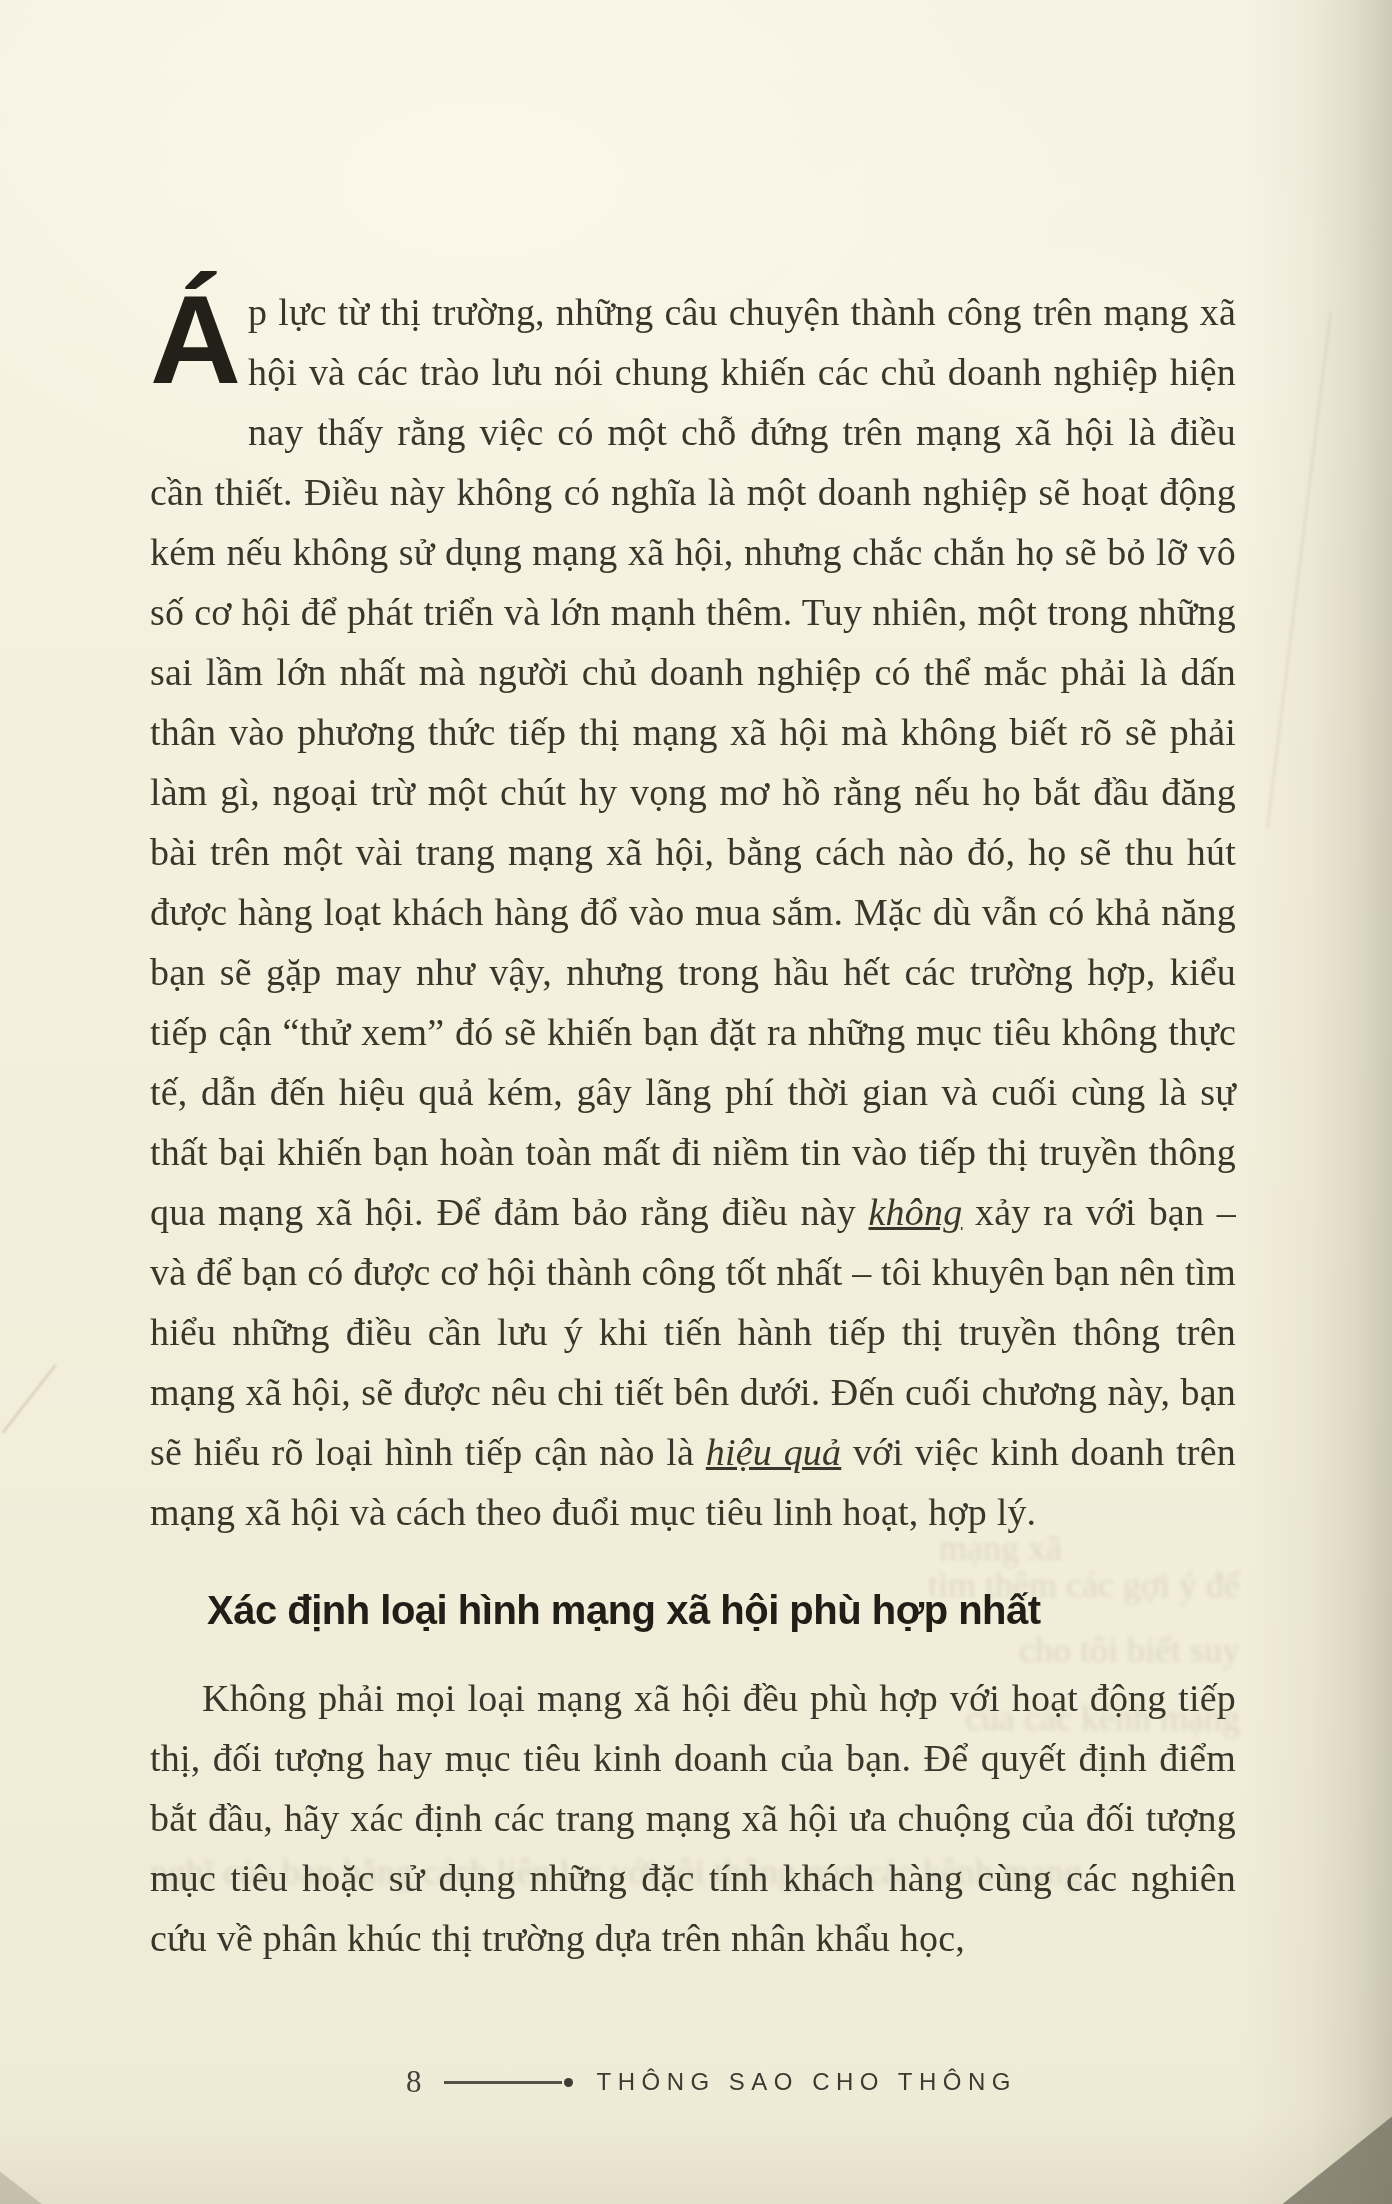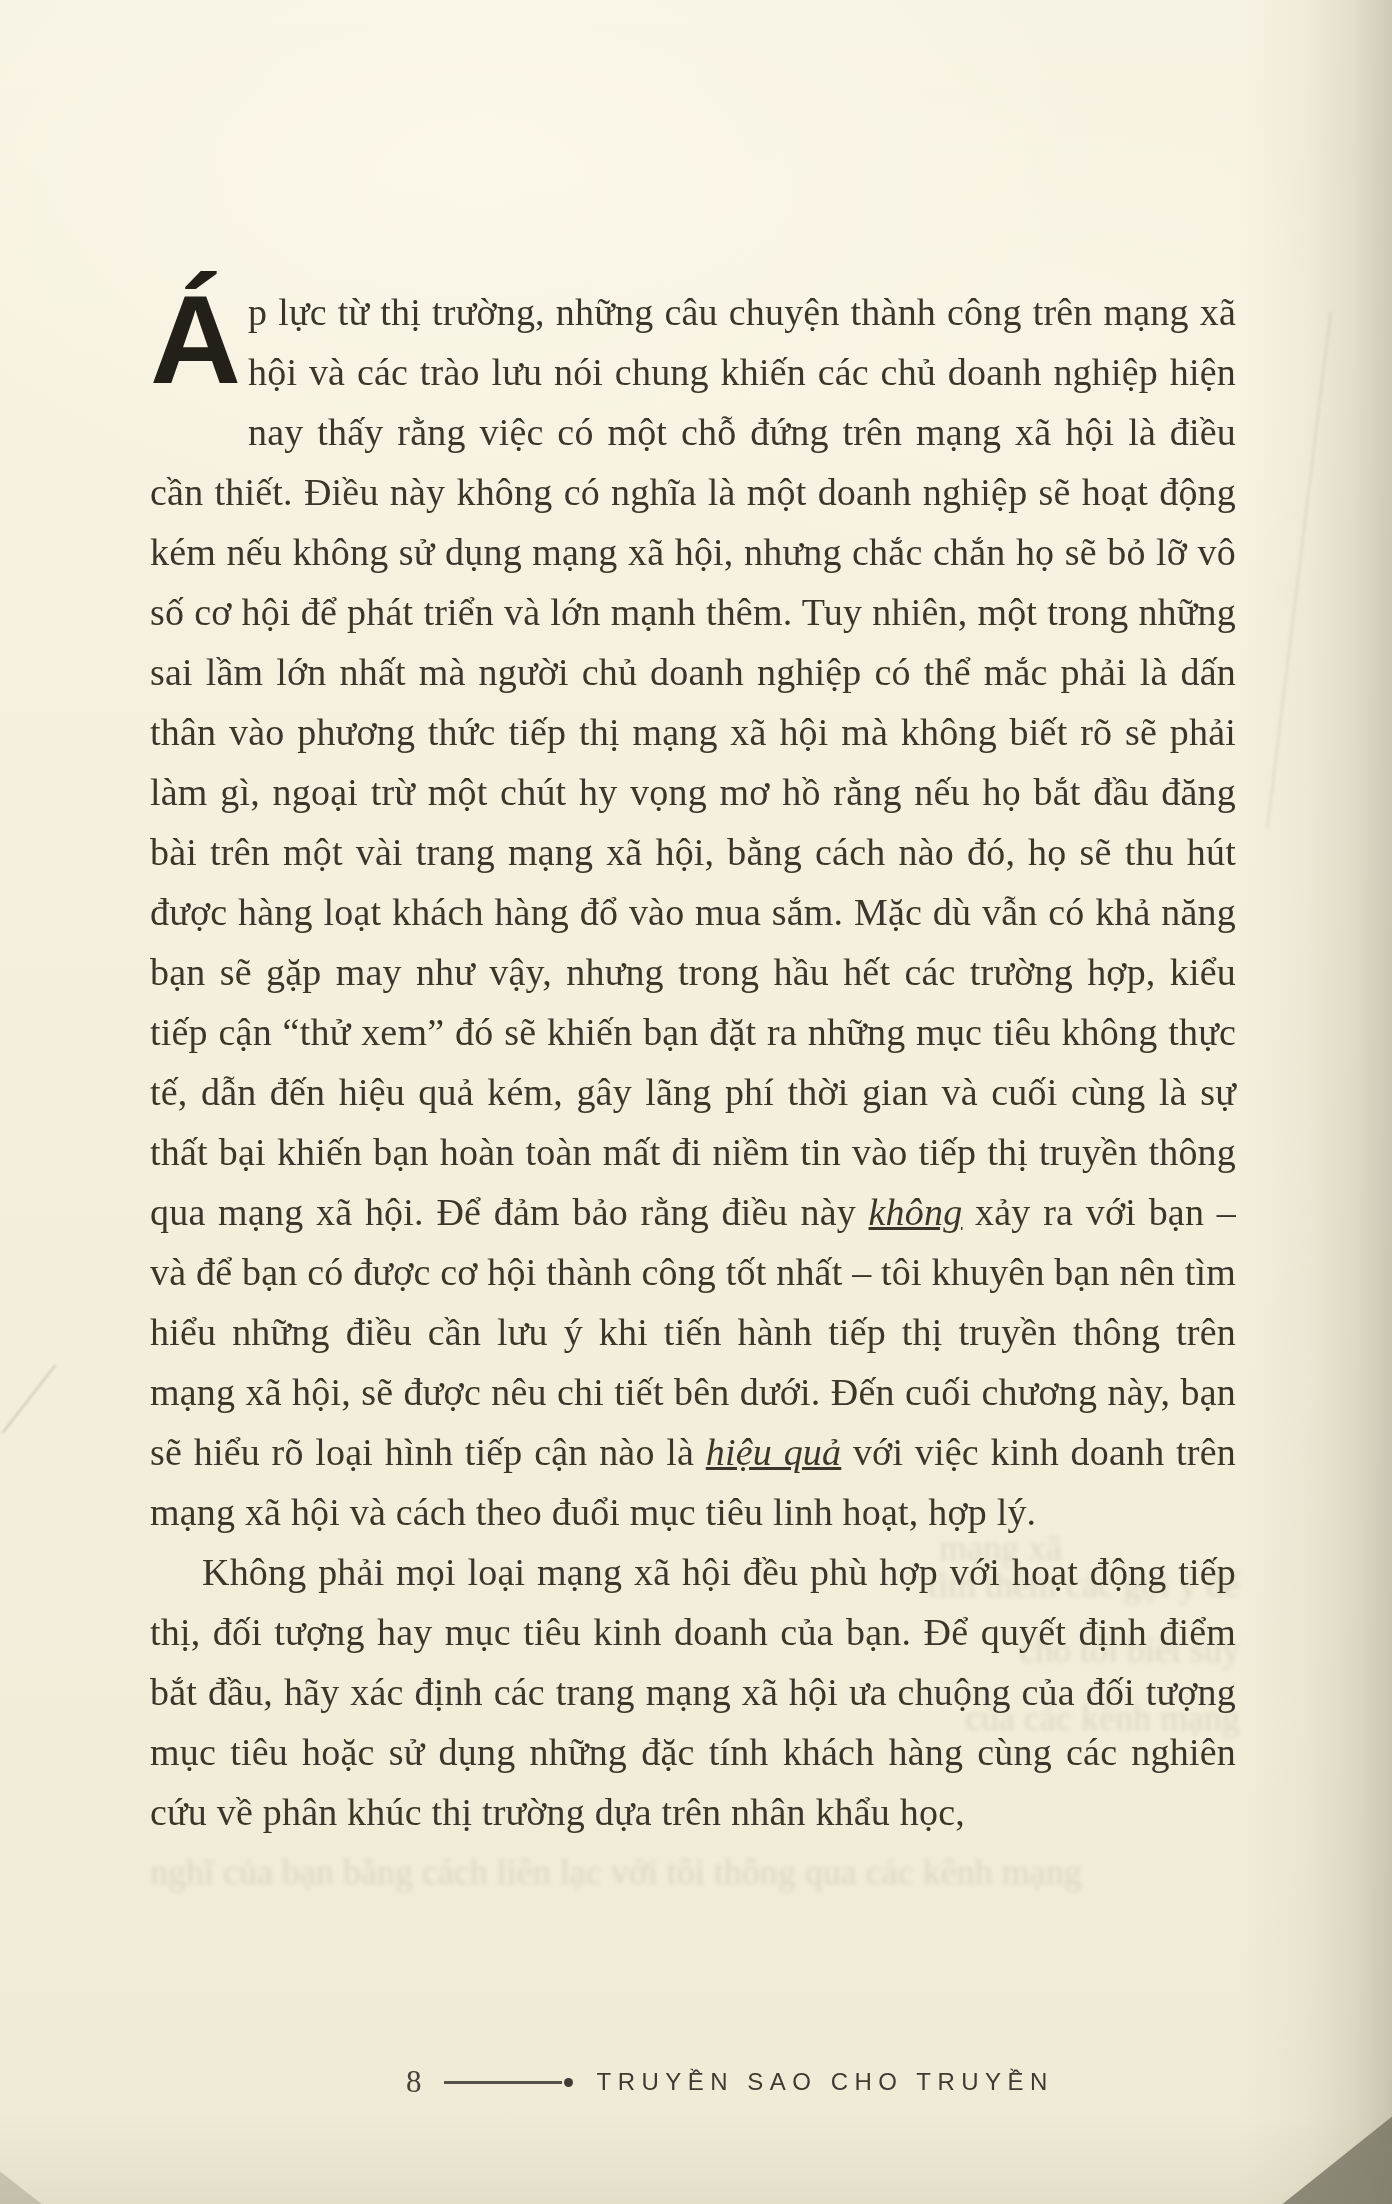--- a/index.html
+++ b/index.html
@@ -169,25 +169,26 @@
   <div class="ghost ghost-3">cho tôi biết suy</div>
   <div class="ghost ghost-4">của các kênh mạng</div>
   <div class="ghost ghost-5">nghĩ của bạn bằng cách liên lạc với tôi thông qua các kênh mạng</div>
 
   <div class="content">
 
     <p class="body-par">
       <span class="dropcap">Á</span><span>p lực từ thị trường, những câu chuyện thành công trên mạng xã hội và các trào lưu nói chung khiến các chủ doanh nghiệp hiện nay thấy rằng việc có một chỗ đứng trên mạng xã hội là điều cần thiết. Điều này không có nghĩa là một doanh nghiệp sẽ hoạt động kém nếu không sử dụng mạng xã hội, nhưng chắc chắn họ sẽ bỏ lỡ vô số cơ hội để phát triển và lớn mạnh thêm. Tuy nhiên, một trong những sai lầm lớn nhất mà người chủ doanh nghiệp có thể mắc phải là dấn thân vào phương thức tiếp thị mạng xã hội mà không biết rõ sẽ phải làm gì, ngoại trừ một chút hy vọng mơ hồ rằng nếu họ bắt đầu đăng bài trên một vài trang mạng xã hội, bằng cách nào đó, họ sẽ thu hút được hàng loạt khách hàng đổ vào mua sắm. Mặc dù vẫn có khả năng bạn sẽ gặp may như vậy, nhưng trong hầu hết các trường hợp, kiểu tiếp cận “thử xem” đó sẽ khiến bạn đặt ra những mục tiêu không thực tế, dẫn đến hiệu quả kém, gây lãng phí thời gian và cuối cùng là sự thất bại khiến bạn hoàn toàn mất đi niềm tin vào tiếp thị truyền thông qua mạng xã hội. Để đảm bảo rằng điều này </span><span class="it">không</span><span> xảy ra với bạn – và để bạn có được cơ hội thành công tốt nhất – tôi khuyên bạn nên tìm hiểu những điều cần lưu ý khi tiến hành tiếp thị truyền thông trên mạng xã hội, sẽ được nêu chi tiết bên dưới. Đến cuối chương này, bạn sẽ hiểu rõ loại hình tiếp cận nào là </span><span class="it">hiệu quả</span><span> với việc kinh doanh trên mạng xã hội và cách theo đuổi mục tiêu linh hoạt, hợp lý.</span>
     </p>
 
+    <h2 class="section-heading">Xác định loại hình mạng xã hội phù hợp nhất</h2>
 
     <p class="body-par par2">Không phải mọi loại mạng xã hội đều phù hợp với hoạt động tiếp thị, đối tượng hay mục tiêu kinh doanh của bạn. Để quyết định điểm bắt đầu, hãy xác định các trang mạng xã hội ưa chuộng của đối tượng mục tiêu hoặc sử dụng những đặc tính khách hàng cùng các nghiên cứu về phân khúc thị trường dựa trên nhân khẩu học,</p>
 
   </div>
 
   <div class="footer">
     <span class="page-number">8</span>
     <span class="footer-rule"></span>
     <span class="footer-rule-dot"></span>
-    <span class="running-title">TRUYỀN SAO CHO TRUYỀN</span>
+    <span class="running-title">THÔNG SAO CHO THÔNG</span>
   </div>
 
 </div>
 
 </body></html>

